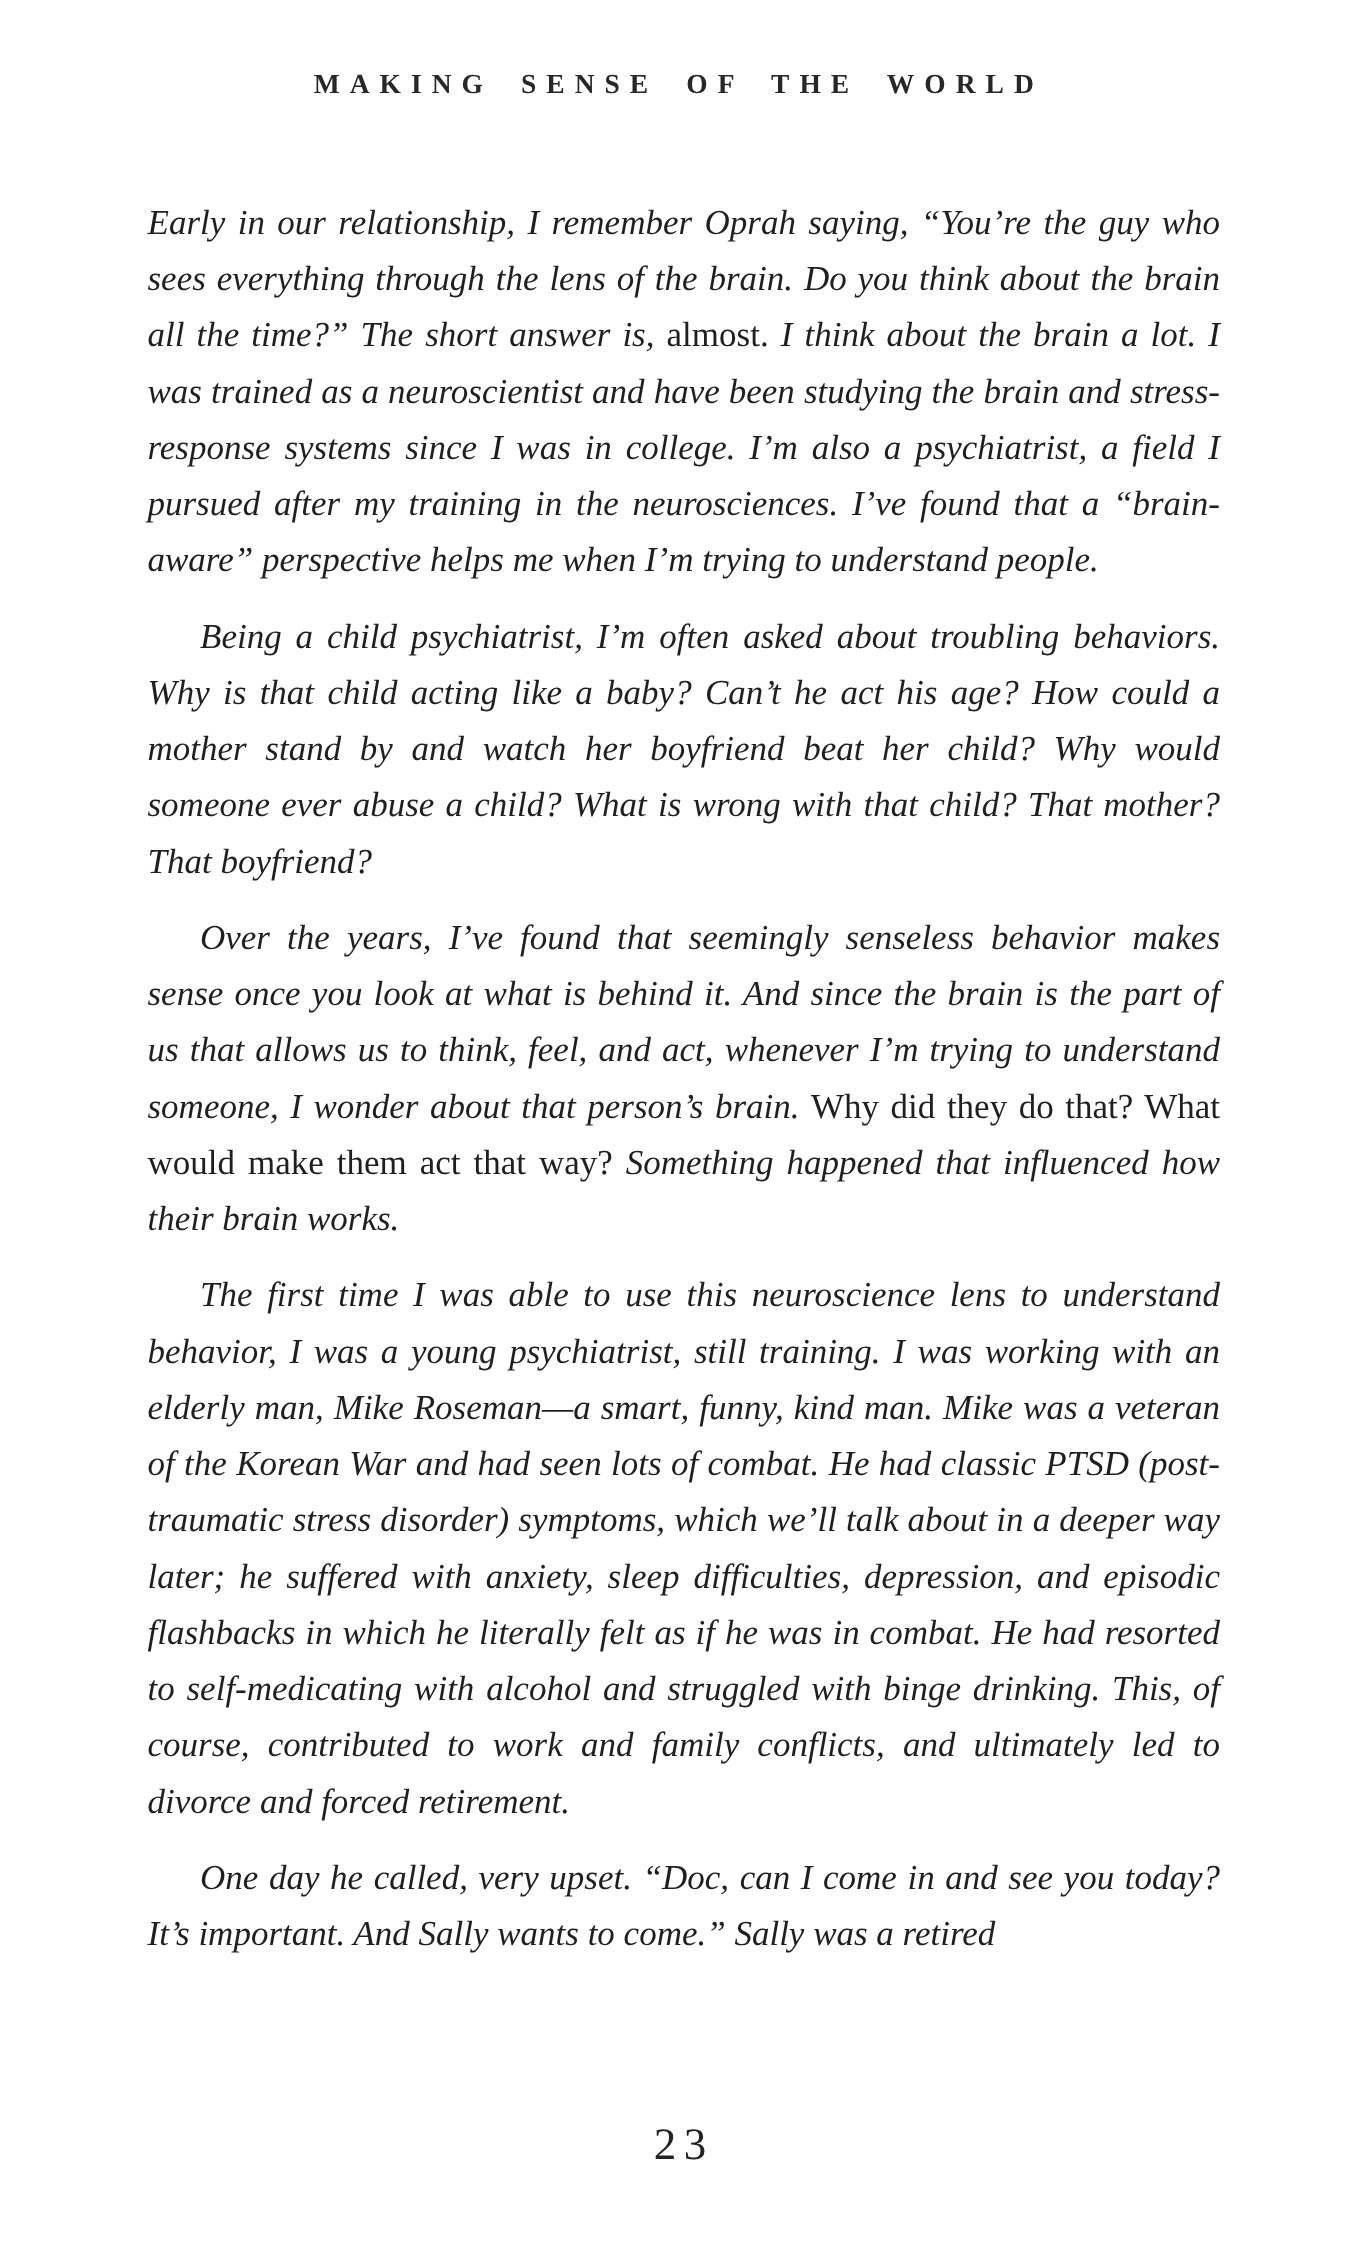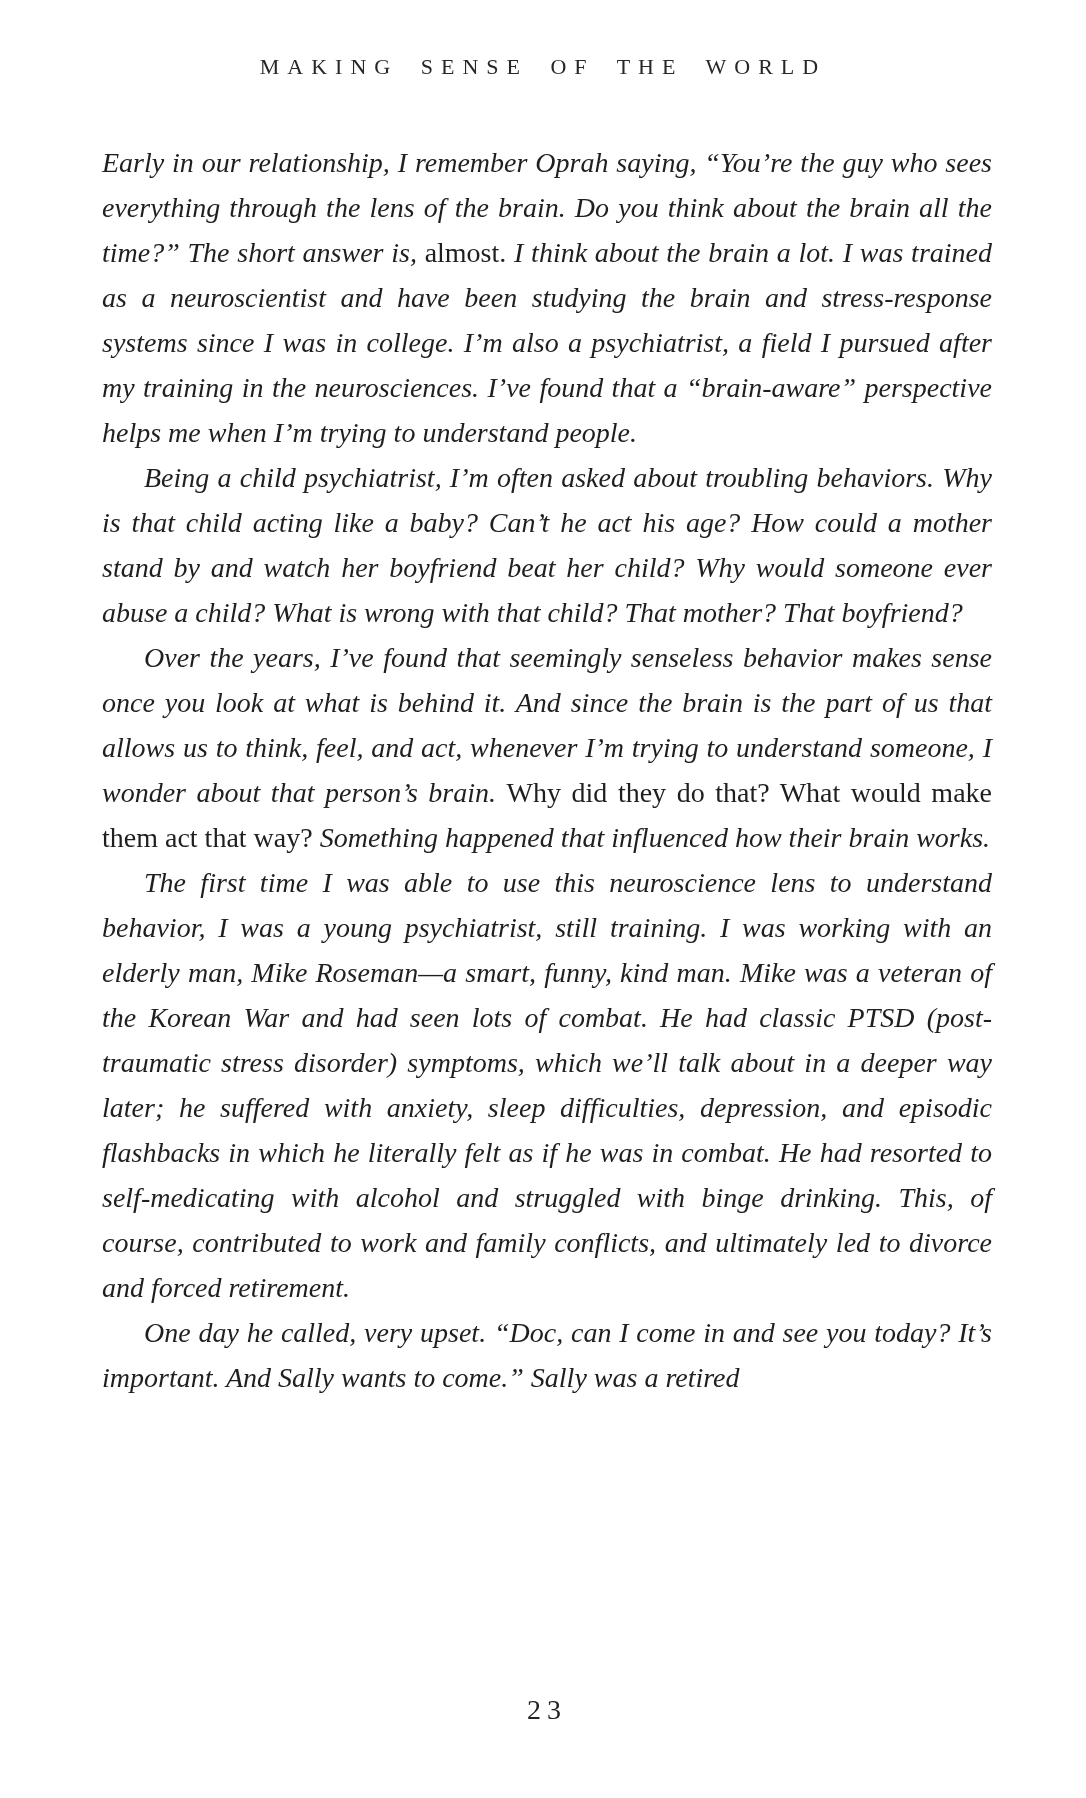--- a/index.html
+++ b/index.html
@@ -21,57 +21,57 @@
     inset:0;
     background:var(--paper);
   }
   .running-head{
     position:absolute;
     top:54px;
     left:98px;
     width:890px;
     text-align:center;
     font-size:22px;
-    font-weight:400;
+    font-weight:700;
     letter-spacing:8px;
     word-spacing:9px;
     color:#272727;
     white-space:nowrap;
   }
   .text-block{
     position:absolute;
     top:140px;
     left:102px;
     width:890px;
     font-size:28px;
     line-height:45px;
     font-style:italic;
     text-align:justify;
     color:var(--ink);
   }
   .para{
-    margin:0;
+    margin:16px;
     padding:0;
   }
   .para.indent{
     text-indent:42px;
   }
   .run-roman{
     font-style:normal;
   }
   .run-italic{
     font-style:italic;
   }
   .folio{
     position:absolute;
     top:1694px;
     left:102px;
     width:890px;
     text-align:center;
-    font-size:28px;
+    font-size:36px;
     font-style:normal;
     letter-spacing:6px;
     color:#232323;
   }
 </style>
 </head>
 <body>
 
 <div class="scan">
   <div class="running-head">MAKING SENSE OF THE WORLD</div>

